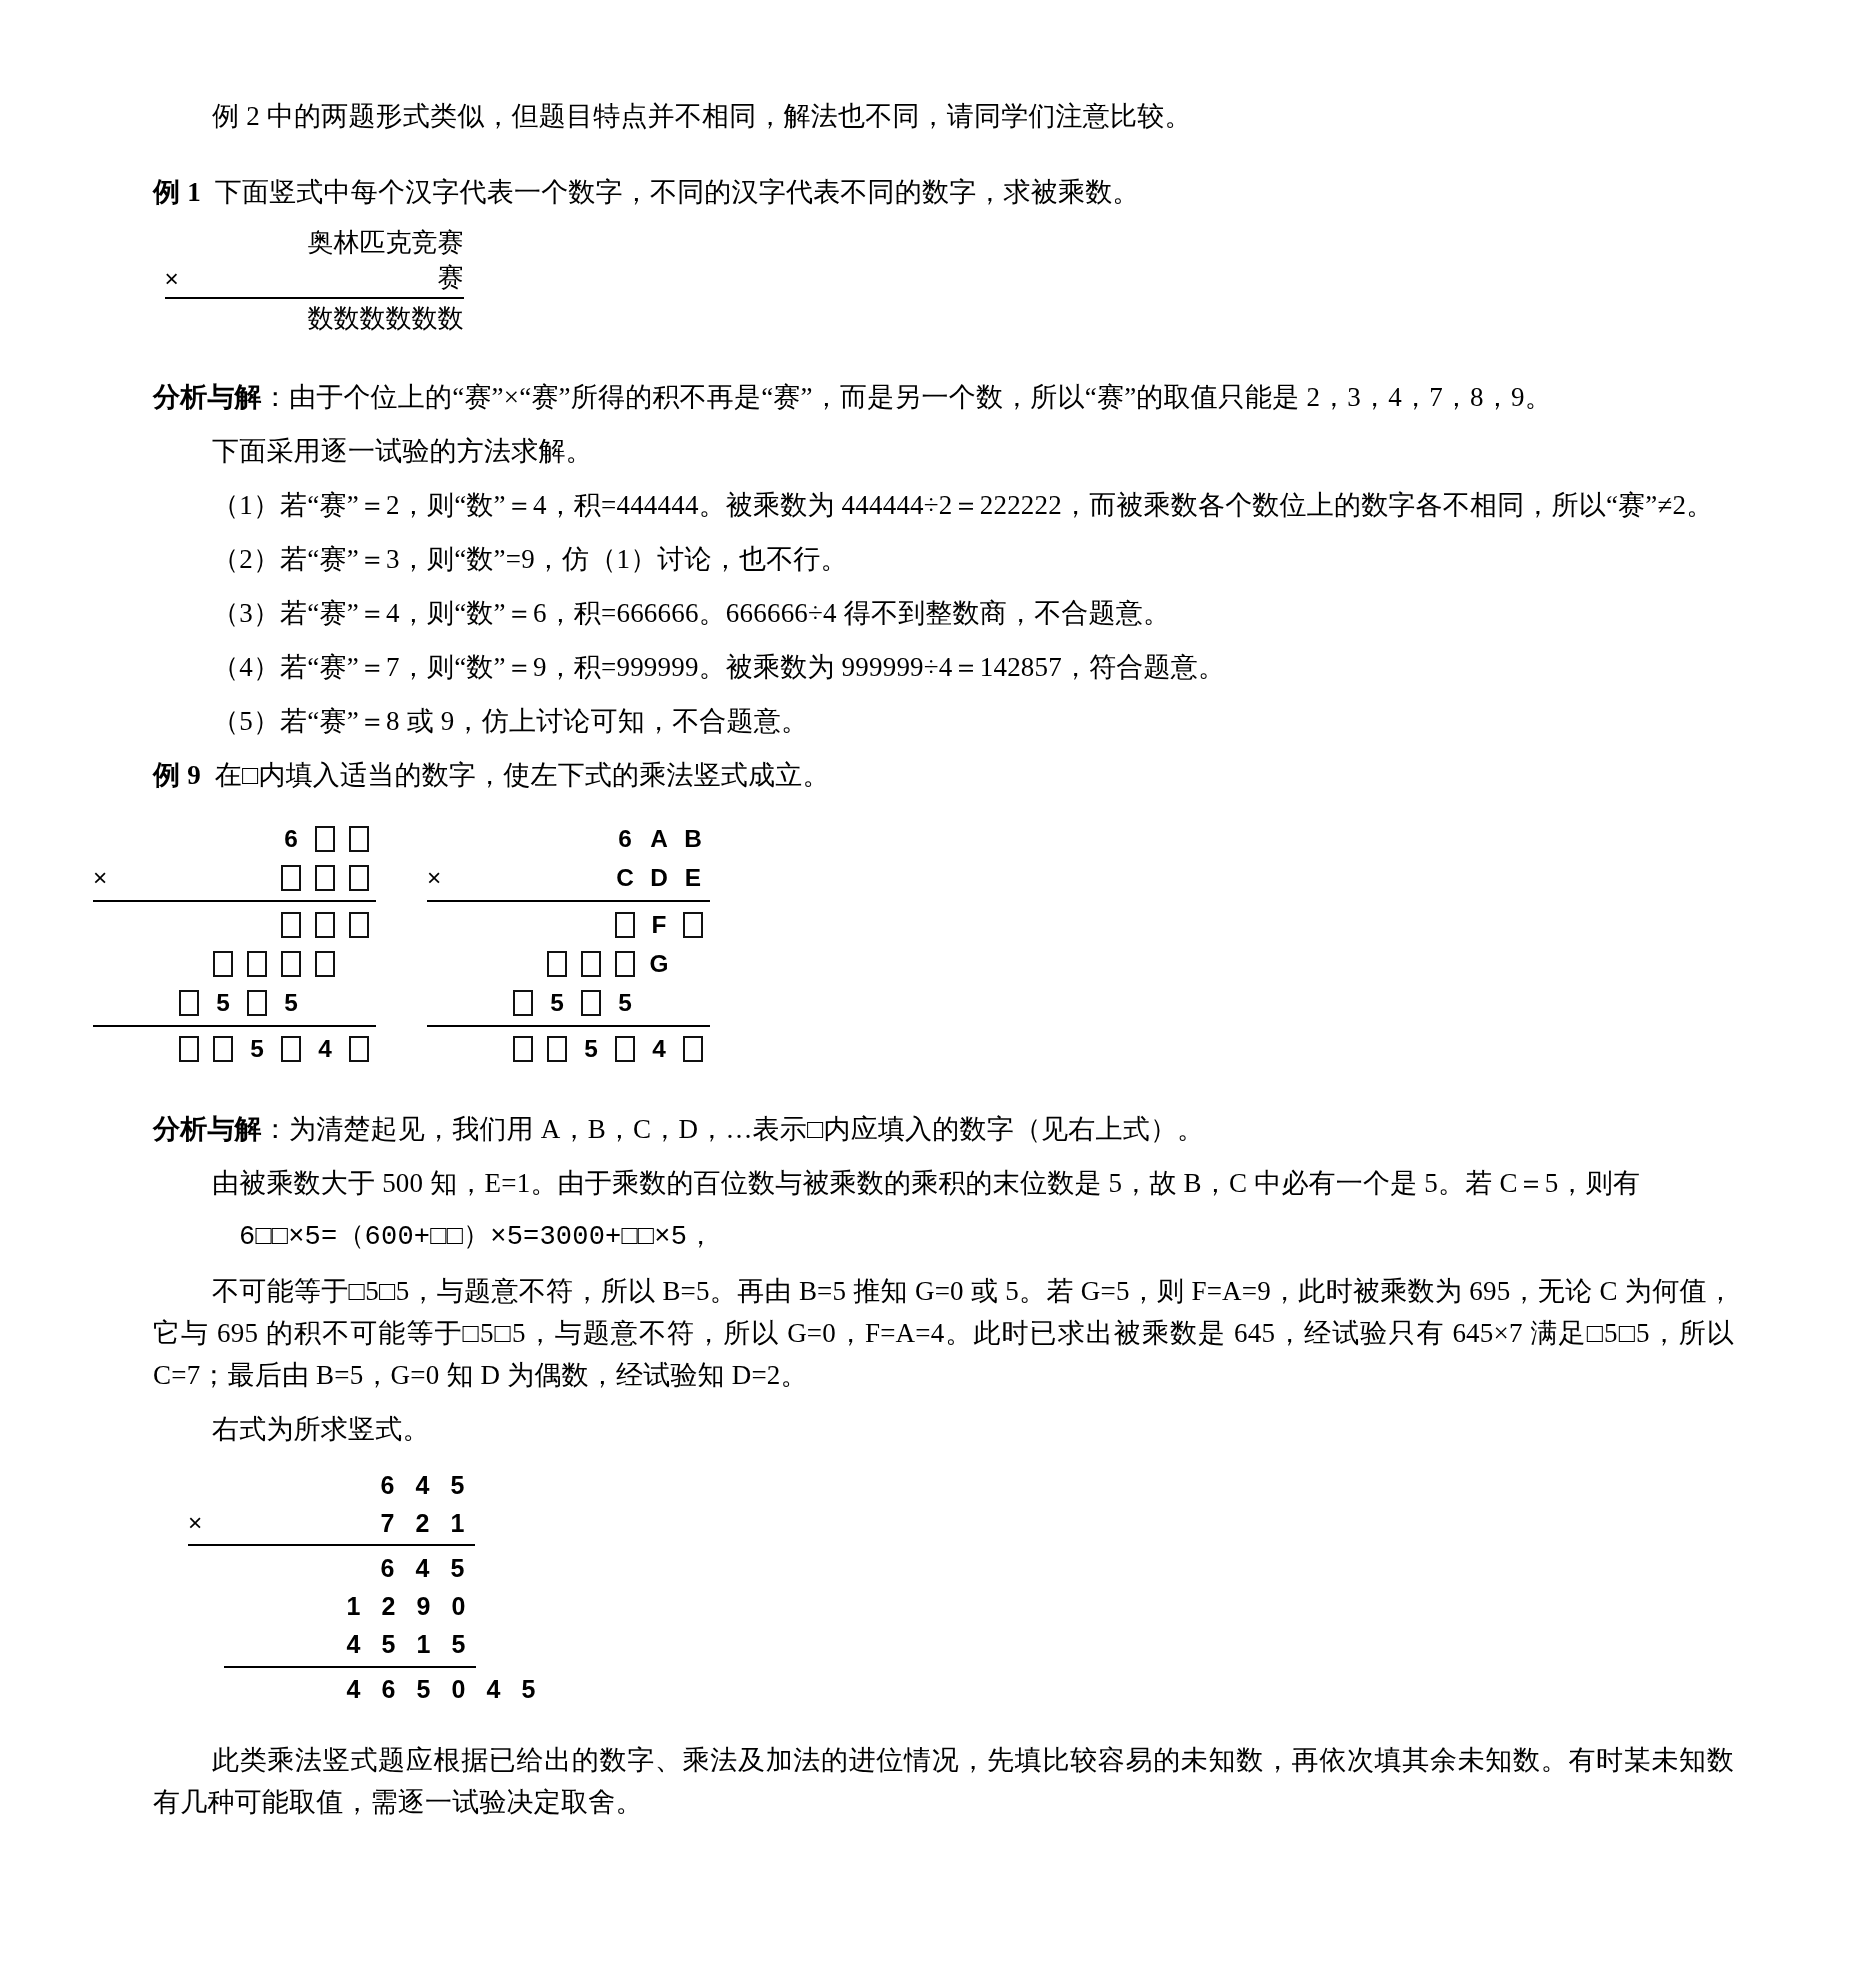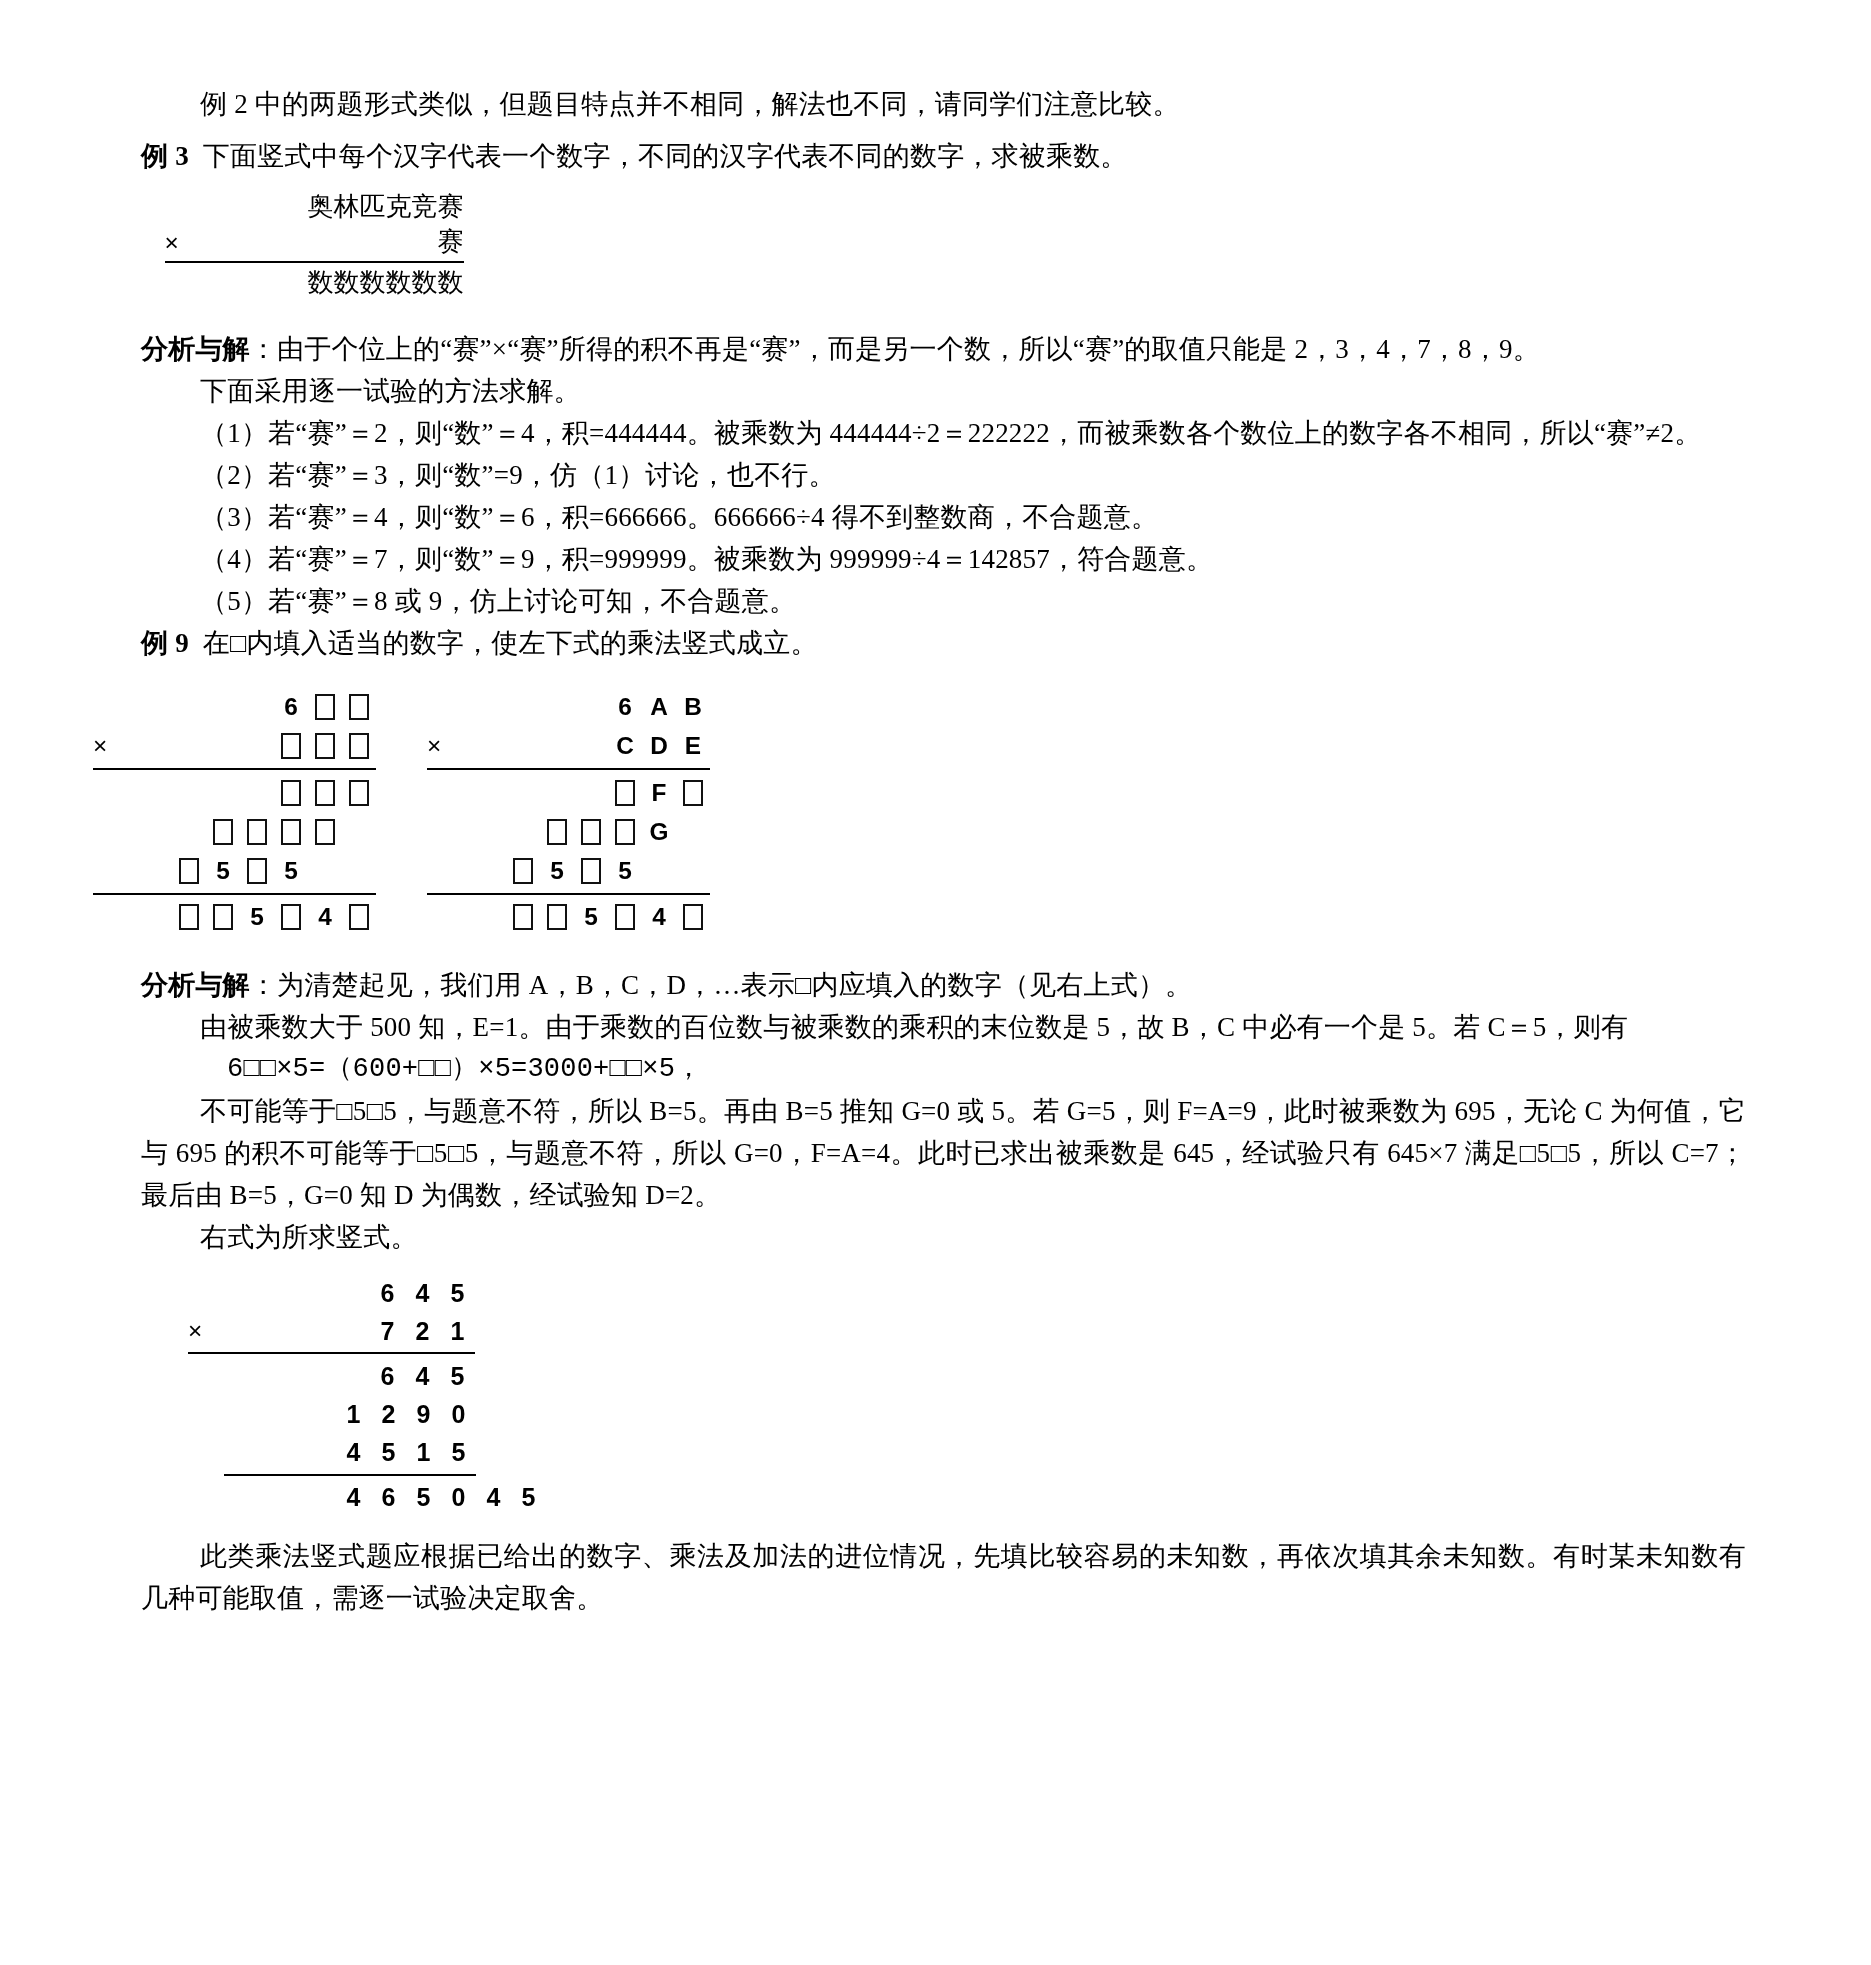--- a/index.html
+++ b/index.html
@@ -23,21 +23,21 @@
     padding: 83px 126px 0 141px;
   }
 
   
   .para {
     font-size: 27px;
     line-height: 42px;
     text-align: justify;
     text-justify: inter-ideograph;
     letter-spacing: 0.2px;
-    margin: 0;
+    margin: 12px;
   }
   .indent2 { text-indent: 59px; }
   .indent3 { text-indent: 86px; font-family: Liberation Mono, monospace; }
   .lead {
     font-weight: bold;
   }
   .gap-sm { height: 10.2px; }
   .gap-md { height: 18px; }
   .gap-lg { height: 27.5px; }
 
@@ -167,21 +167,21 @@
 </style>
 </head>
 <body>
 
 <div class="page">
 
   <p class="para indent2">例 2 中的两题形式类似，但题目特点并不相同，解法也不同，请同学们注意比较。</p>
 
   <div class="gap-sm"></div>
 
-  <p class="para"><span class="lead">例 3</span>&nbsp;&nbsp;<span>下面竖式中每个汉字代表一个数字，不同的汉字代表不同的数字，求被乘数。</span></p>
+  <p class="para"><span class="lead">例 1</span>&nbsp;&nbsp;<span>下面竖式中每个汉字代表一个数字，不同的汉字代表不同的数字，求被乘数。</span></p>
 
   <div class="hanzi-calc">
     <div class="hz-row">
       <span>奥</span>
         <span>林</span>
         <span>匹</span>
         <span>克</span>
         <span>竞</span>
         <span>赛</span>
     </div>

